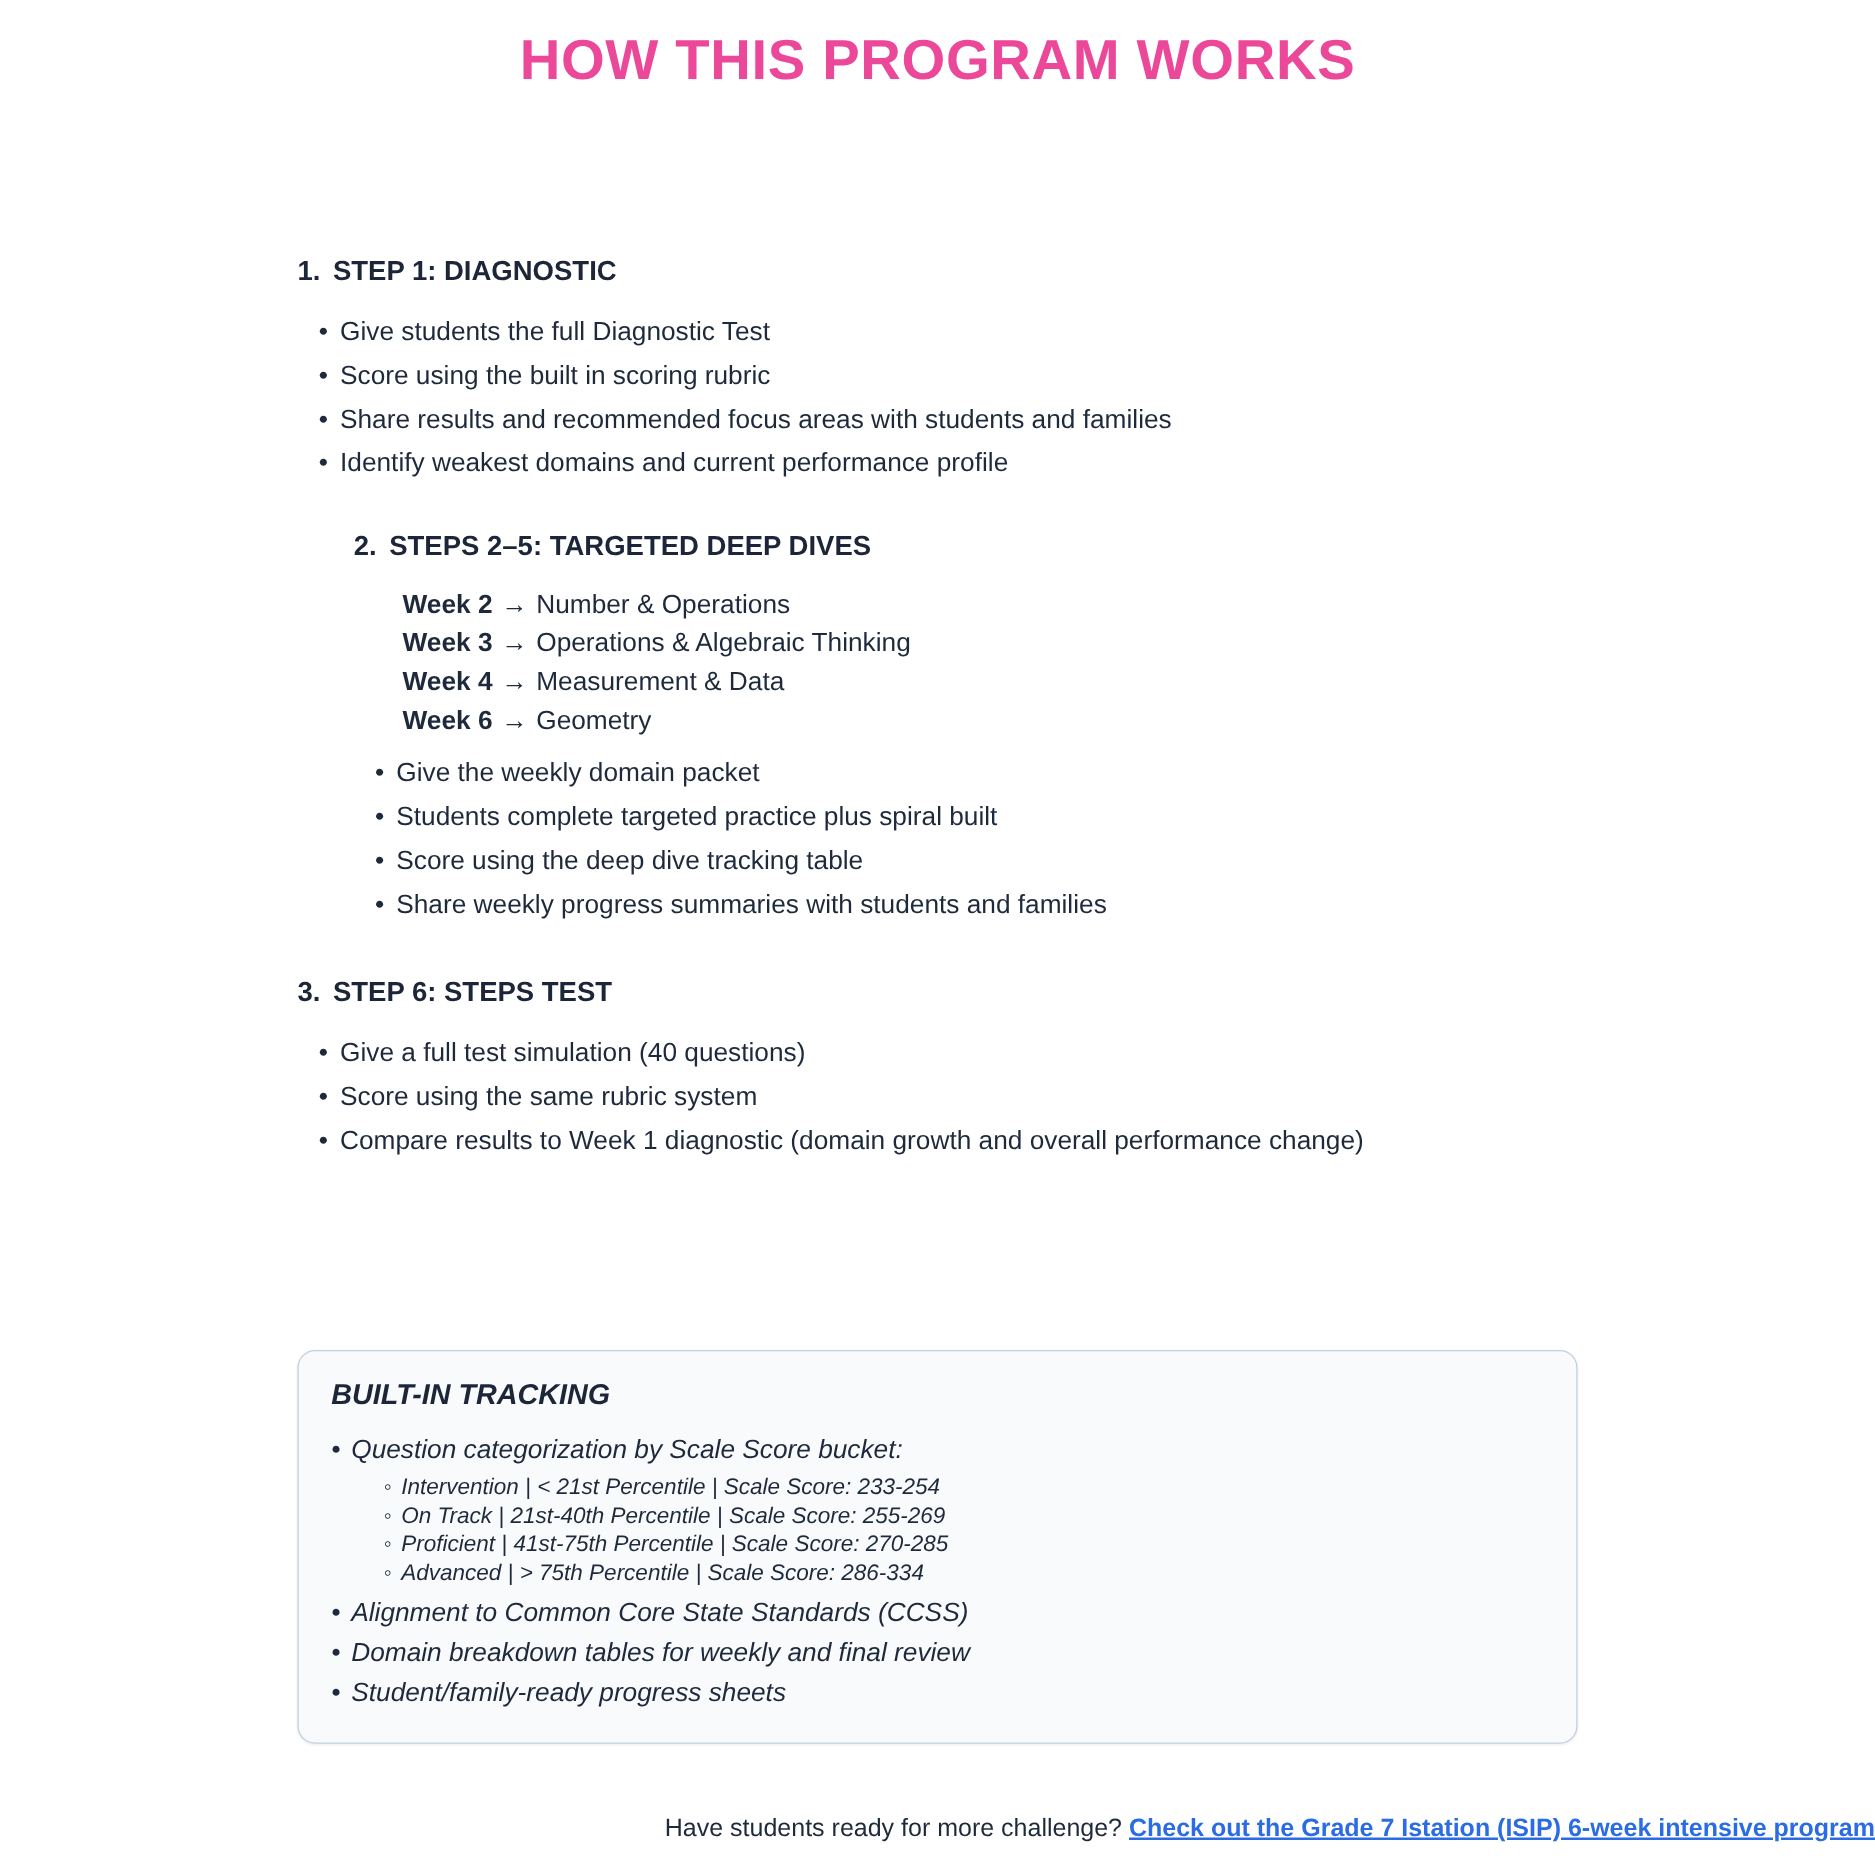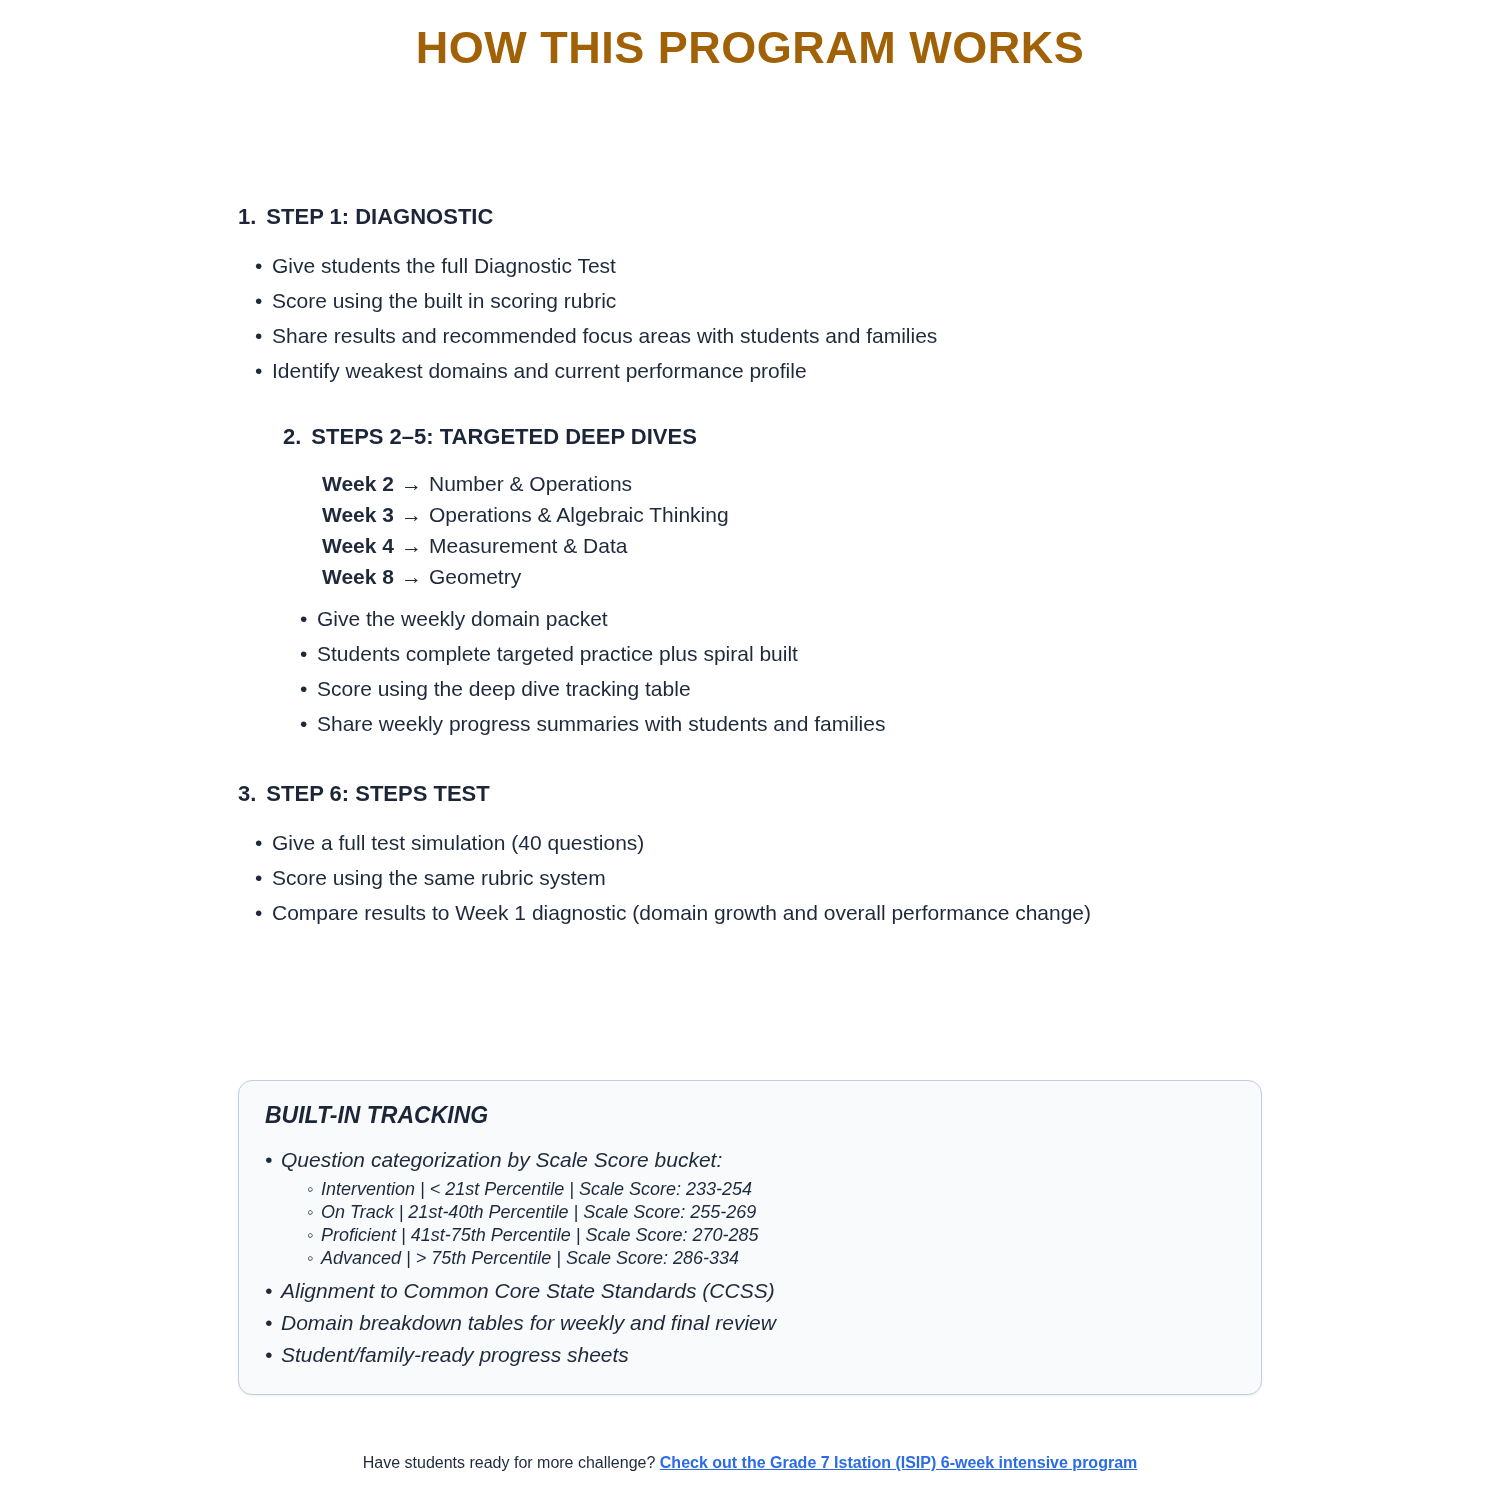--- a/index.html
+++ b/index.html
@@ -13,21 +13,21 @@
     font-family: "Liberation Sans", sans-serif;
     color: #1e2a3b;
   }
   .page-title {
     margin: 22px 0 128px 0;
     text-align: center;
     font-size: 45px;
     line-height: 52px;
     font-weight: bold;
     letter-spacing: 0.5px;
-    color: #a16207;
+    color: #ec4899;
   }
   .content {
     width: 1024px;
     margin: 0 auto;
   }
   section.step { margin: 0; }
   section.step-2 { margin-top: 34px; margin-left: 45px; }
   section.step-3 { margin-top: 38px; }
   .step-heading {
     margin: 0 0 16px 0;
@@ -111,22 +111,22 @@
     font-weight: normal;
   }
   ul.sub-bullets > li::before {
     content: "\25E6";
     position: absolute;
     left: 0;
     top: 0;
   }
   .footer {
     margin-top: 58px;
-    text-align: center;
-    font-size: 16px;
+    text-align: right;
+    font-size: 20px;
     line-height: 20px;
   }
   .footer-link {
     color: #2b6ce5;
     font-weight: bold;
     text-decoration: underline;
     cursor: pointer;
   }
 </style>
 </head>
@@ -147,21 +147,21 @@
         <li>Identify weakest domains and current performance profile</li>
       </ul>
     </section>
 
     <section class="step step-2">
       <h2 class="step-heading"><span class="num">2.</span><span>STEPS 2–5: TARGETED DEEP DIVES</span></h2>
       <div class="weeks">
         <div class="week"><span class="wk-label">Week 2</span><span class="wk-arrow">→</span><span>Number &amp; Operations</span></div>
         <div class="week"><span class="wk-label">Week 3</span><span class="wk-arrow">→</span><span>Operations &amp; Algebraic Thinking</span></div>
         <div class="week"><span class="wk-label">Week 4</span><span class="wk-arrow">→</span><span>Measurement &amp; Data</span></div>
-        <div class="week"><span class="wk-label">Week 8</span><span class="wk-arrow">→</span><span>Geometry</span></div>
+        <div class="week"><span class="wk-label">Week 6</span><span class="wk-arrow">→</span><span>Geometry</span></div>
       </div>
       <ul class="bullets">
         <li>Give the weekly domain packet</li>
         <li>Students complete targeted practice plus spiral built</li>
         <li>Score using the deep dive tracking table</li>
         <li>Share weekly progress summaries with students and families</li>
       </ul>
     </section>
 
     <section class="step step-3">

